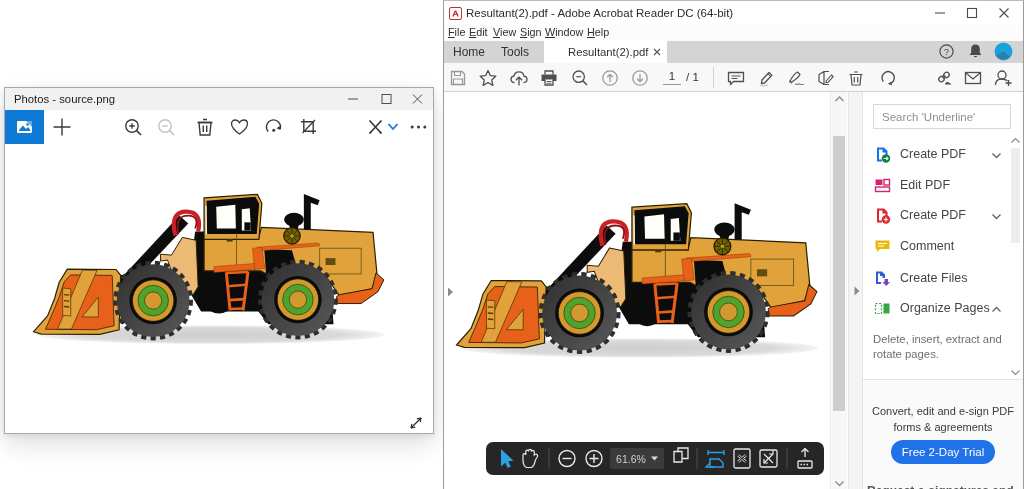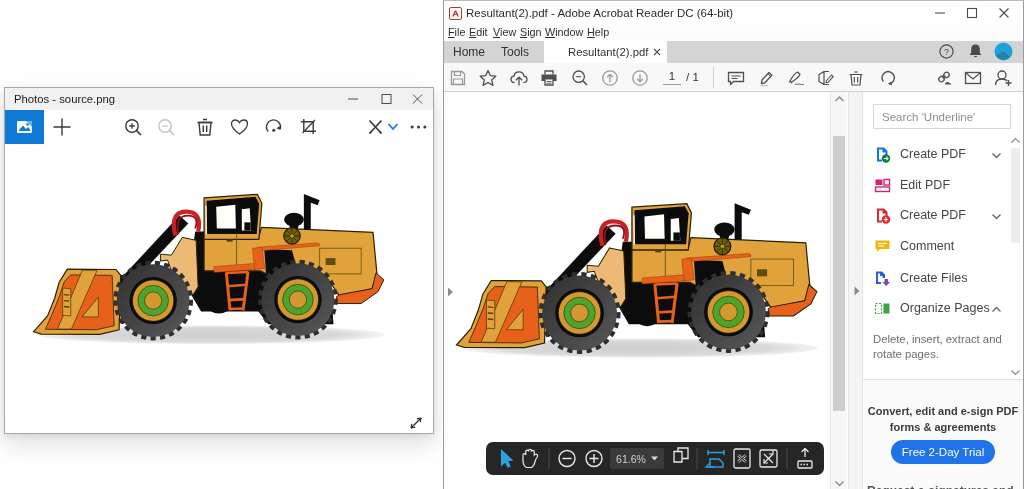--- a/index.html
+++ b/index.html
@@ -418,18 +418,18 @@
     <div class="abs" style="left:146px;top:44px;width:13px;height:243px">
       <svg class="abs" style="left:2px;top:0" width="9" height="9">
           <path d="M0.5 6.5 L4.5 2.5 L8.5 6.5" fill="none" stroke="#8a8a8a" stroke-width="1.2"></path>
         </svg>
       <div class="abs" style="left:2px;top:12px;width:9px;height:95px;background:#ededed"></div>
       <svg class="abs" style="left:2px;top:232px" width="9" height="9">
           <path d="M0.5 2.5 L4.5 6.5 L8.5 2.5" fill="none" stroke="#8a8a8a" stroke-width="1.2"></path>
         </svg>
     </div>
     <div class="abs" style="left:0;top:287px;width:160px;height:111px;background:#fafafa;border-top:1px solid #e3e3e3">
-      <div class="abs" style="left:0;top:23px;width:160px;text-align:center;font-size:11px;font-weight:bold;color:#3b3b3b;line-height:16px">Convert, edit and e-sign PDF<br>forms &amp; agreements</div>
+      <div class="abs" style="left:0;top:23px;width:160px;text-align:center;font-size:11px;font-weight:normal;color:#3b3b3b;line-height:16px">Convert, edit and e-sign PDF<br>forms &amp; agreements</div>
       <div class="abs" style="left:28px;top:60px;width:104px;height:24px;background:#2072e8;border-radius:12px;color:#fff;font-size:11.5px;text-align:center;line-height:24px">Free 2-Day Trial</div>
       <div class="abs" style="left:4px;top:104px;width:150px;height:7px;overflow:hidden;font-size:12px;font-weight:bold;color:#555">Request e-signatures and</div>
     </div>
   </div>
 </div>
 
 </body></html>

